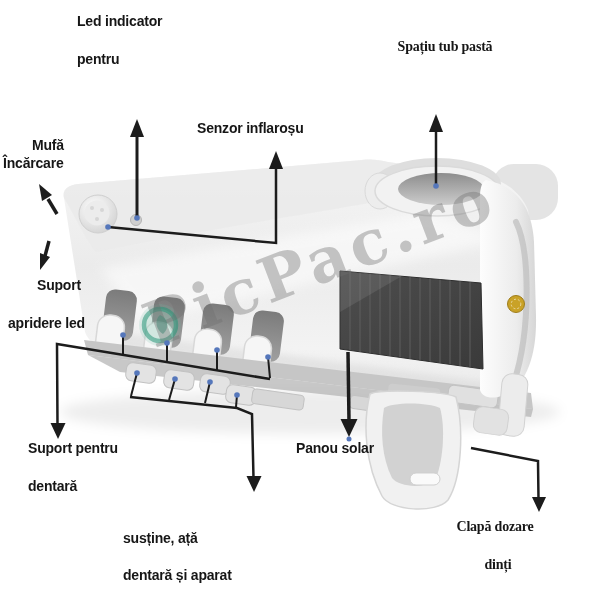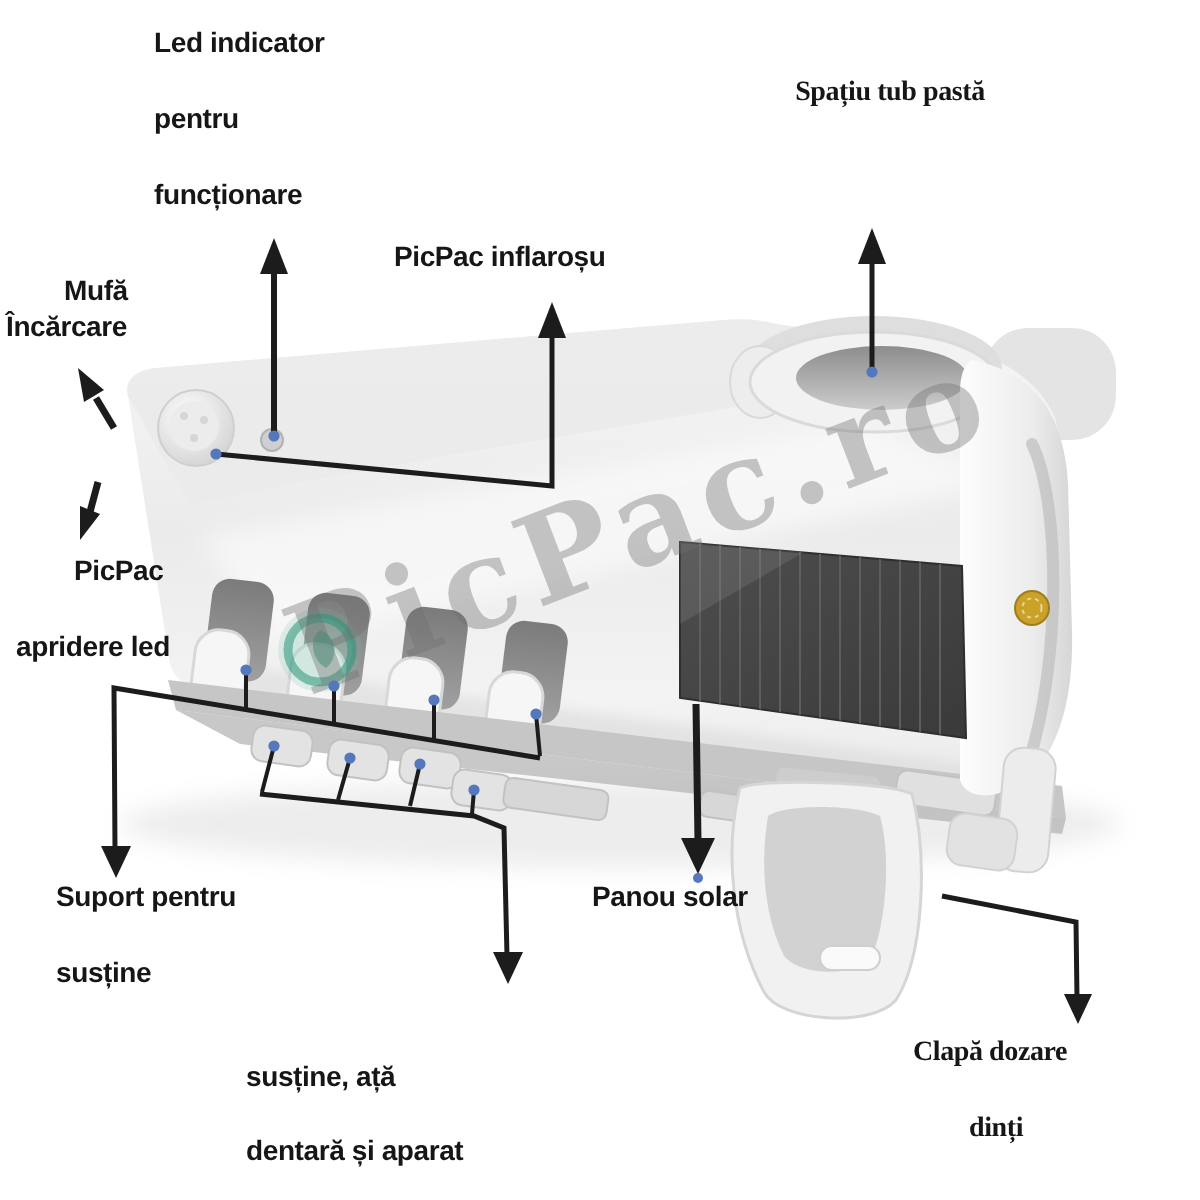--- a/index.html
+++ b/index.html
@@ -242,34 +242,33 @@
       <circle cx="137" cy="373" r="2.8"></circle>
         <circle cx="175" cy="379" r="2.8"></circle>
       <circle cx="210" cy="382" r="2.8"></circle>
         <circle cx="237" cy="395" r="2.8"></circle>
       <circle cx="349" cy="439" r="2.5"></circle>
     </g>
   </svg>
 
   <div class="lbl" style="left:77px;top:10px">Led indicator</div>
   <div class="lbl" style="left:77px;top:48px">pentru</div>
-  <div class="lbl" style="left:77px;top:86px">funcționare</div>
 
   <div class="lbl center" style="left:445px;top:36px">Spațiu tub pastă</div>
 
   <div class="lbl" style="left:32px;top:134px">Mufă</div>
   <div class="lbl" style="left:3px;top:152px">Încărcare</div>
 
-  <div class="lbl" style="left:197px;top:117px">PicPac inflaroșu</div>
-
-  <div class="lbl" style="left:37px;top:274px">PicPac</div>
+  <div class="lbl" style="left:197px;top:117px">Senzor inflaroșu</div>
+
+  <div class="lbl" style="left:37px;top:274px">Suport</div>
   <div class="lbl" style="left:28px;top:437px">Suport pentru</div>
 
   <div class="lbl" style="left:8px;top:312px">apridere led</div>
-  <div class="lbl" style="left:28px;top:475px">susține</div>
+  <div class="lbl" style="left:28px;top:475px">dentară</div>
 
   <div class="lbl" style="left:123px;top:527px">susține, ață</div>
   <div class="lbl" style="left:123px;top:564px">dentară și aparat</div>
 
   <div class="lbl" style="left:296px;top:437px">Panou solar</div>
 
   <div class="lbl center" style="left:495px;top:516px">Clapă dozare</div>
   <div class="lbl center" style="left:498px;top:554px">dinți</div>
 
 </div>

